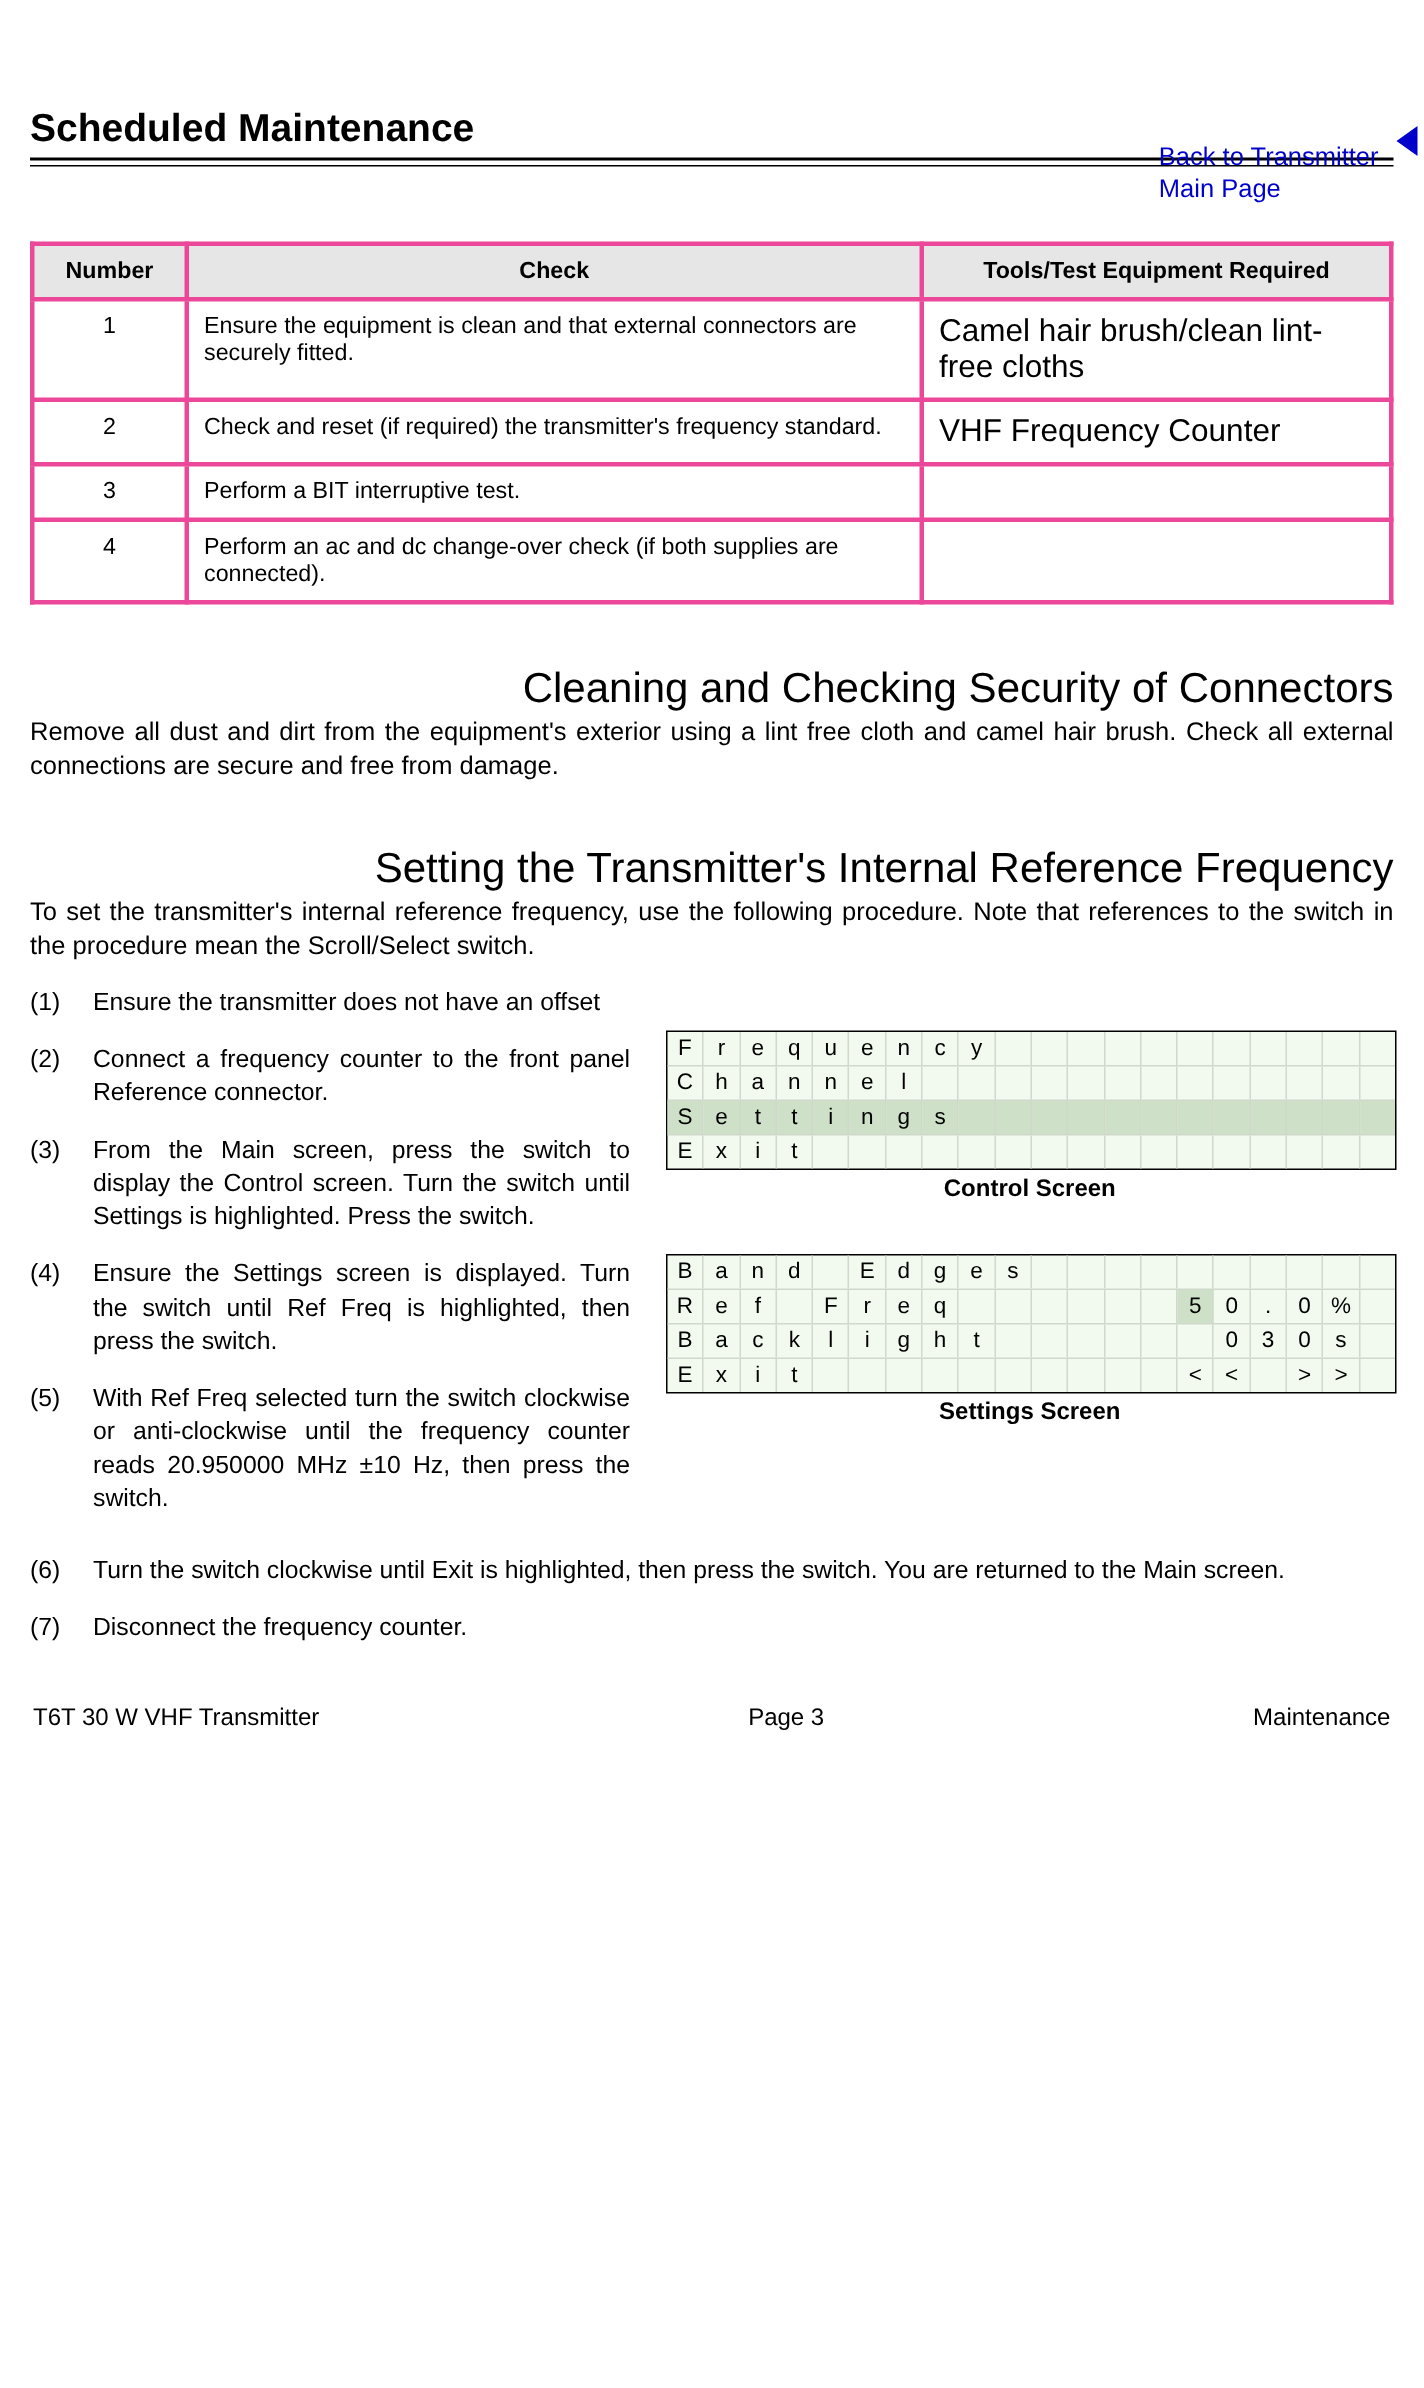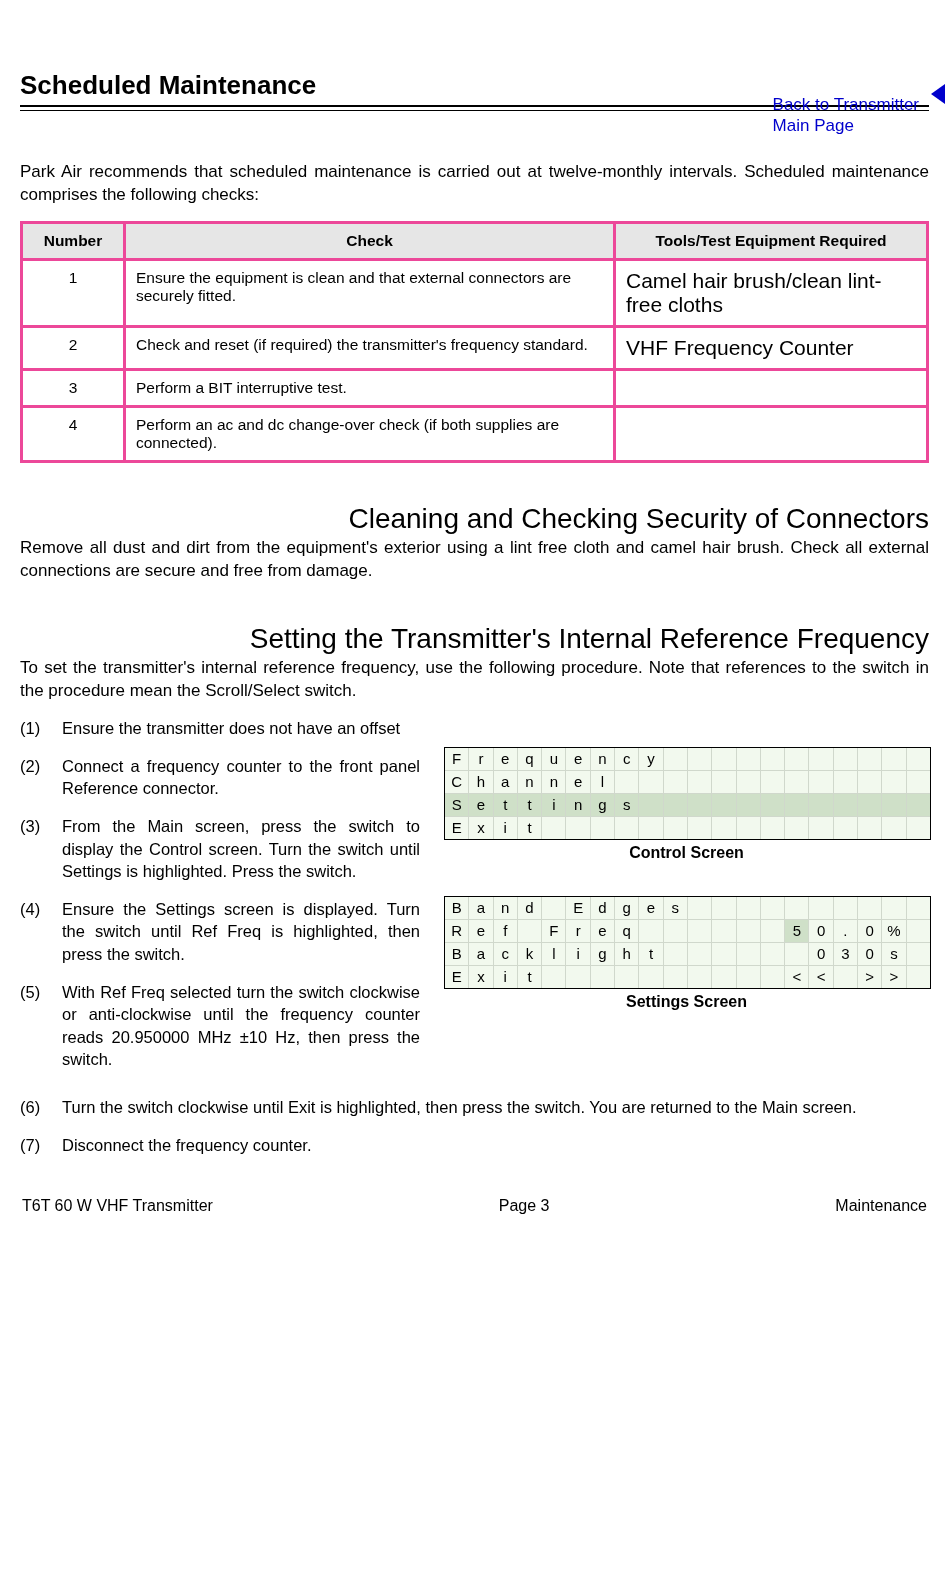--- a/index.html
+++ b/index.html
@@ -152,21 +152,20 @@
 
   <div class="top-link">
     <span>Back to Transmitter</span><br>
     <span>Main Page</span>
   </div>
   <div class="back-arrow"></div>
 
   <h1 class="main-title">Scheduled Maintenance</h1>
   <div class="dbl-rule"></div>
 
-  <p class="body">Park Air recommends that scheduled maintenance is carried out at twelve-monthly intervals. Scheduled maintenance comprises the following checks:</p>
 
   <table class="maint">
     <thead>
       <tr>
         <th>Number</th>
         <th>Check</th>
         <th>Tools/Test Equipment Required</th>
       </tr>
     </thead>
     <tbody id="maint-body">
@@ -415,18 +414,18 @@
         <div class="step-num">(6)</div>
         <div class="step-text">Turn the switch clockwise until Exit is highlighted, then press the switch. You are returned to the Main screen.</div>
       </div>
       <div class="step">
         <div class="step-num">(7)</div>
         <div class="step-text">Disconnect the frequency counter.</div>
       </div>
     </div>
 
   <div class="footer">
-    <span>T6T 60 W VHF Transmitter</span>
+    <span>T6T 30 W VHF Transmitter</span>
     <span>Page 3</span>
     <span>Maintenance</span>
   </div>
 
 </div>
 
 </body></html>

